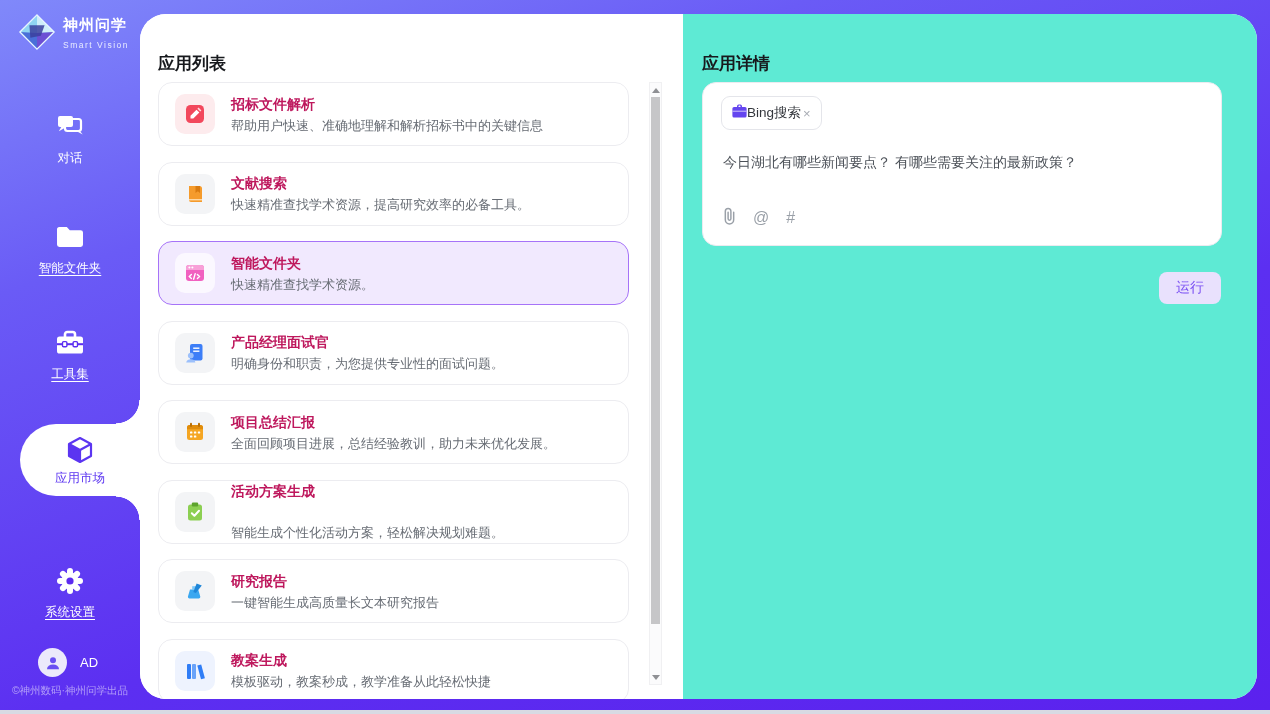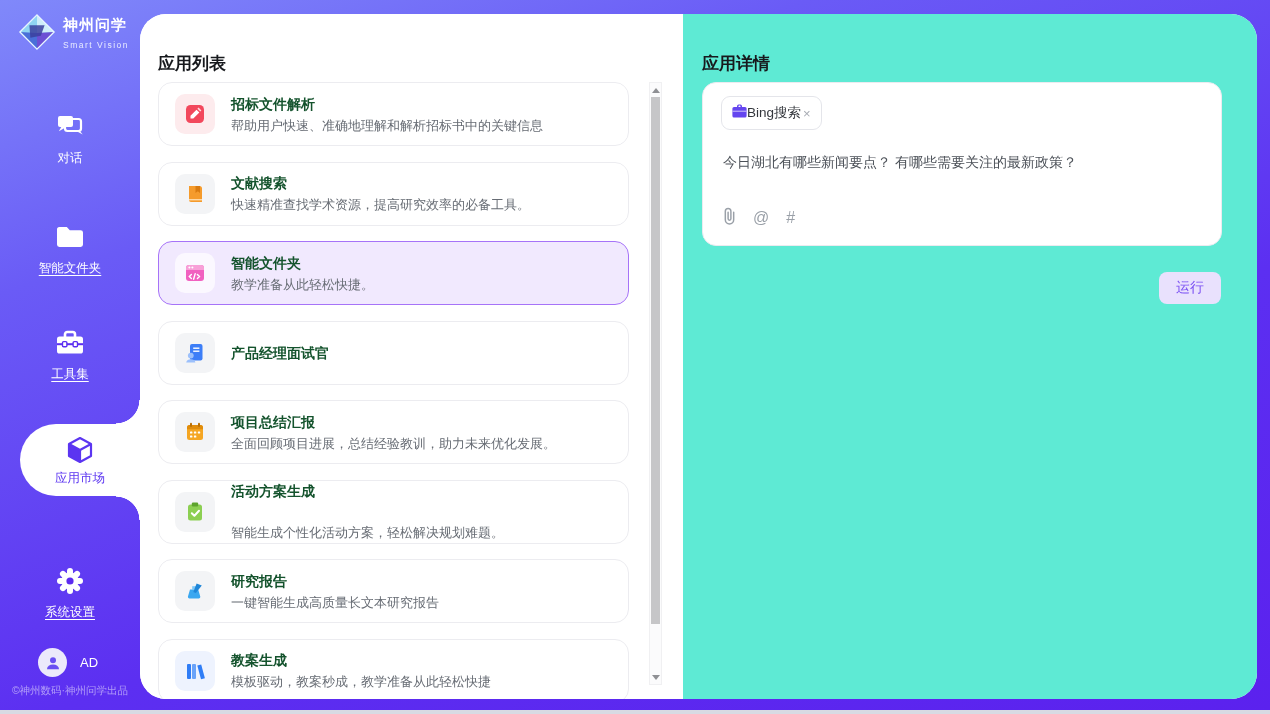--- a/index.html
+++ b/index.html
@@ -49,21 +49,21 @@
   .list-pane .pane-title { left:18px;text-align:right; }
   .detail-pane .pane-title { left:19px; }
 
   
   .cards { position:absolute; left:18px; top:68px; width:471px; bottom:0; overflow:hidden; }
   .app-card { height:64px; margin-bottom:15.5px; background:#fff; border:1px solid #ececf0;
     border-radius:14px; display:flex; align-items:center; padding:0 14px 0 16px; gap:16px; cursor:pointer; }
   .app-card.selected { background:#f1e9fe; border:1.5px solid #a673f8; }
   .tile { width:40px; height:40px; border-radius:10px; flex:0 0 auto; display:flex; align-items:center; justify-content:center; }
   .app-card .txt { min-width:0; }
-  .app-card .name { font-size:14px; font-weight:bold; color:#14532d; line-height:18px; }
+  .app-card .name { font-size:14px; font-weight:bold; color:#be185d; line-height:18px; }
   .app-card .desc { font-size:13px; color:#676c74; line-height:17px; margin-top:4px; white-space:nowrap; }
 
   
   .scrollbar { position:absolute; right:21px; top:68px; bottom:14px; width:13px;
     background:#fbfbfc; border:1px solid #f0f0f2; display:flex; flex-direction:column; align-items:center; }
   .sb-arrow { height:14px; width:100%; display:flex; align-items:center; justify-content:center; cursor:pointer; }
   .tri-up { width:0; height:0; border-left:4px solid transparent; border-right:4px solid transparent; border-bottom:5px solid #8f9094; }
   .tri-down { width:0; height:0; border-left:4px solid transparent; border-right:4px solid transparent; border-top:5px solid #8f9094; }
   .sb-track { flex:1; width:100%; position:relative; }
   .sb-thumb { position:absolute; left:1px; right:1px; top:0; height:92%; background:#c6c6c8; cursor:pointer; }
@@ -208,35 +208,35 @@
               <path d="M2 8h18V6a3 3 0 0 0-3-3H5a3 3 0 0 0-3 3z" fill="#f8a0d8"></path>
               <circle cx="5.4" cy="5.5" r="1" fill="#fff"></circle>
               <circle cx="8.4" cy="5.5" r="1" fill="#fff"></circle>
               <g stroke="#fff" stroke-width="1.4" fill="none" stroke-linecap="round">
                 <path d="M7.4 12.4l-2.1 2.1 2.1 2.1"></path>
                 <path d="M11.2 11.6l-1.6 5.6"></path>
                 <path d="M13.4 12.4l2.1 2.1-2.1 2.1"></path>
               </g>
             </svg>
           </span>
-          <span class="txt"><span class="name">智能文件夹</span><span class="desc" style="display: block;">教学准备从此轻松快捷。</span></span>
+          <span class="txt"><span class="name">智能文件夹</span><span class="desc" style="display: block;">快速精准查找学术资源。</span></span>
         </div>
         <div class="app-card">
           <span class="tile" style="background: rgb(243, 244, 246);">
             <svg width="22" height="22" viewBox="0 0 22 22">
               <rect x="6" y="2" width="12.5" height="16.5" rx="2" fill="#3d7ef7"></rect>
               <g stroke="#fff" stroke-width="1.4">
                 <path d="M9.2 6.2h6.2"></path>
                 <path d="M9.2 9.2h6.2"></path>
               </g>
               <circle cx="6.8" cy="13.6" r="2.9" fill="#9cc0fb"></circle>
               <path d="M2.2 20.4a4.7 4.1 0 0 1 9.2 0z" fill="#9cc0fb"></path>
             </svg>
           </span>
-          <span class="txt"><span class="name">产品经理面试官</span></span>
+          <span class="txt"><span class="name">产品经理面试官</span><span class="desc" style="display: block;">明确身份和职责，为您提供专业性的面试问题。</span></span>
         </div>
         <div class="app-card">
           <span class="tile" style="background: rgb(243, 244, 246);">
             <svg width="22" height="22" viewBox="0 0 22 22">
               <rect x="3" y="4" width="16" height="15" rx="2.5" fill="#f5a623"></rect>
               <path d="M3 8.2h16V6.5A2.5 2.5 0 0 0 16.5 4h-11A2.5 2.5 0 0 0 3 6.5z" fill="#e08c0b"></path>
               <rect x="6" y="1.8" width="2" height="4.2" rx="1" fill="#b96f06"></rect>
               <rect x="14" y="1.8" width="2" height="4.2" rx="1" fill="#b96f06"></rect>
               <g fill="#fff">
                 <rect x="6" y="10.6" width="2.4" height="2" rx="0.5"></rect>

